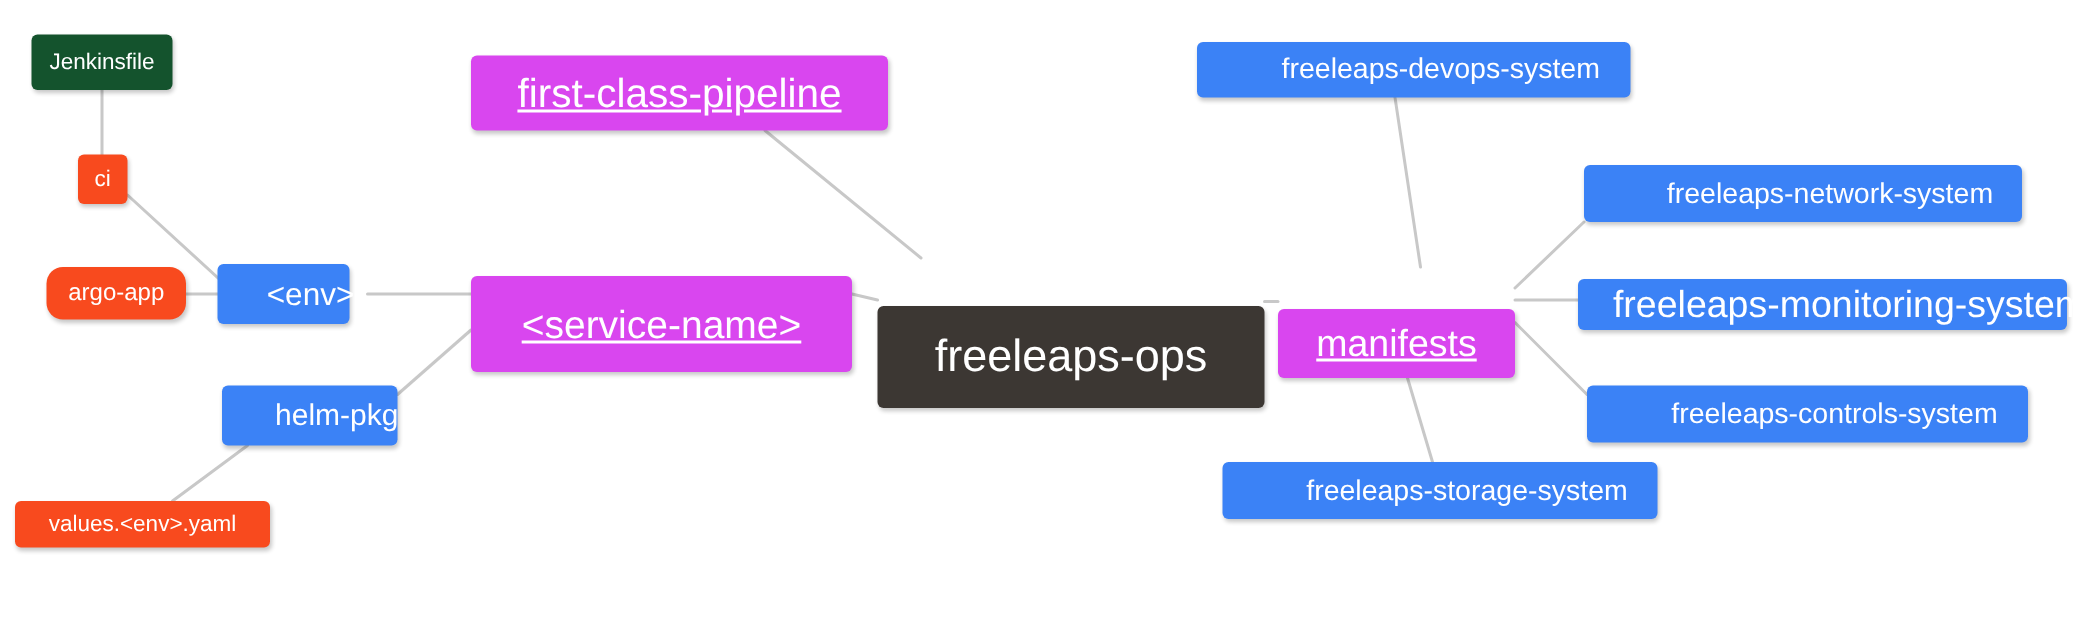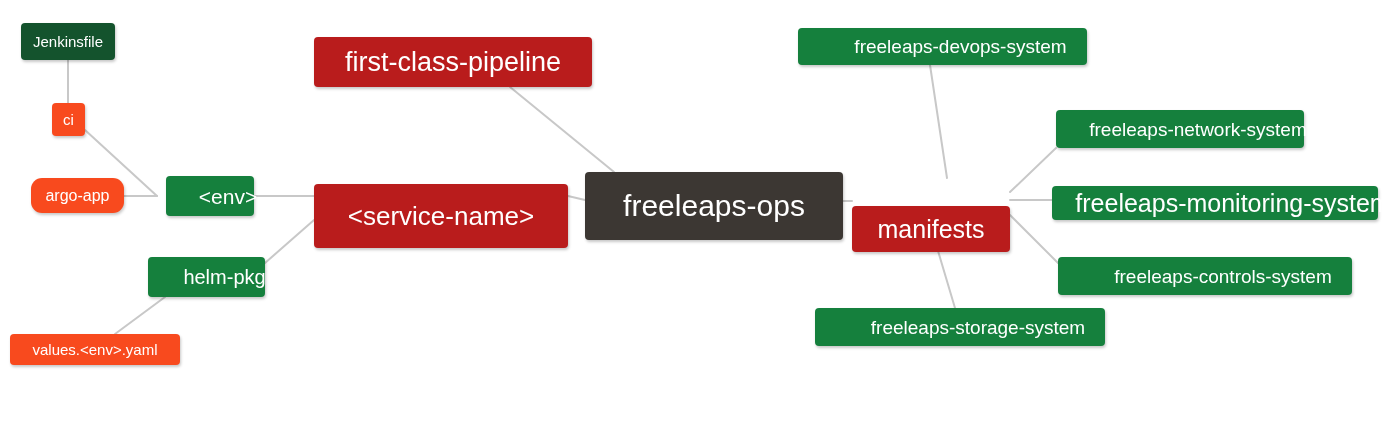--- a/index.html
+++ b/index.html
@@ -31,23 +31,23 @@
     align-items: center;
     justify-content: center;
     color: #ffffff;
     border-radius: 4px;
     white-space: nowrap;
     box-shadow: 1px 2px 3px rgba(0,0,0,0.22);
     line-height: 1;
     padding: 0 10px;
     cursor: pointer;
   }
-  .node.root      { background: #3C3733; }
-  .node.blue      { background: #b91c1c; }
-  .node.green     { background: #15803d; padding-left: 46px; }
+  .node.root      { background: #3C3733; margin-top: 32px; }
+  .node.blue      { background: #d946ef; text-decoration: underline; }
+  .node.green     { background: #3b82f6; padding-left: 46px; }
   .node.orange    { background: #14532d; }
   .node.red       { background: #F84A1E; }
 </style>
 </head>
 <body>
 
 <div id="canvas">
   <svg id="edge-layer" viewBox="0 0 1390 421" width="1390" height="421">
       <line x1="68" y1="60" x2="68" y2="103" stroke="#c8c8c8" stroke-width="2" stroke-linecap="round"></line>
       <line x1="85" y1="130" x2="157" y2="196" stroke="#c8c8c8" stroke-width="2" stroke-linecap="round"></line>
@@ -61,26 +61,26 @@
       <line x1="930" y1="65" x2="947" y2="178" stroke="#c8c8c8" stroke-width="2" stroke-linecap="round"></line>
       <line x1="1056" y1="148" x2="1010" y2="192" stroke="#c8c8c8" stroke-width="2" stroke-linecap="round"></line>
       <line x1="1052" y1="200" x2="1010" y2="200" stroke="#c8c8c8" stroke-width="2" stroke-linecap="round"></line>
       <line x1="1058" y1="263" x2="1010" y2="215" stroke="#c8c8c8" stroke-width="2" stroke-linecap="round"></line>
       <line x1="955" y1="308" x2="930" y2="224" stroke="#c8c8c8" stroke-width="2" stroke-linecap="round"></line>
     </svg>
   <div id="node-layer">
       <div class="node orange" style="left: 21px; top: 23px; width: 94px; height: 37px; font-size: 15px;">Jenkinsfile</div>
       <div class="node red" style="left: 52px; top: 103px; width: 33px; height: 33px; font-size: 15px;">ci</div>
       <div class="node red" style="left: 31px; top: 178px; width: 93px; height: 35px; font-size: 16px; border-radius: 11px;">argo-app</div>
-      <div class="node green" style="left: 166px; top: 176px; width: 88px; height: 40px; font-size: 21px;">&lt;env&gt;</div>
+      <div class="node green" style="left: 145px; top: 176px; width: 88px; height: 40px; font-size: 21px;">&lt;env&gt;</div>
       <div class="node green" style="left: 148px; top: 257px; width: 117px; height: 40px; font-size: 20px;">helm-pkg</div>
       <div class="node red" style="left: 10px; top: 334px; width: 170px; height: 31px; font-size: 15px;">values.&lt;env&gt;.yaml</div>
       <div class="node blue" style="left: 314px; top: 37px; width: 278px; height: 50px; font-size: 27px;">first-class-pipeline</div>
       <div class="node blue" style="left: 314px; top: 184px; width: 254px; height: 64px; font-size: 26px;">&lt;service-name&gt;</div>
       <div class="node root" style="left: 585px; top: 172px; width: 258px; height: 68px; font-size: 30px;">freeleaps-ops</div>
       <div class="node blue" style="left: 852px; top: 178px; width: 158px; height: 46px; font-size: 25px; margin-top: 28px;">manifests</div>
       <div class="node green" style="left: 798px; top: 28px; width: 289px; height: 37px; font-size: 19px;">freeleaps-devops-system</div>
-      <div class="node green" style="left: 1056px; top: 110px; width: 248px; height: 38px; font-size: 19px;">freeleaps-network-system</div>
+      <div class="node green" style="left: 1056px; top: 110px; width: 292px; height: 38px; font-size: 19px;">freeleaps-network-system</div>
       <div class="node green" style="left: 1052px; top: 186px; width: 326px; height: 34px; font-size: 25px;">freeleaps-monitoring-system</div>
       <div class="node green" style="left: 1058px; top: 257px; width: 294px; height: 38px; font-size: 19px;">freeleaps-controls-system</div>
       <div class="node green" style="left: 815px; top: 308px; width: 290px; height: 38px; font-size: 19px; text-align: center;">freeleaps-storage-system</div>
     </div>
 </div>
 
 </body></html>

